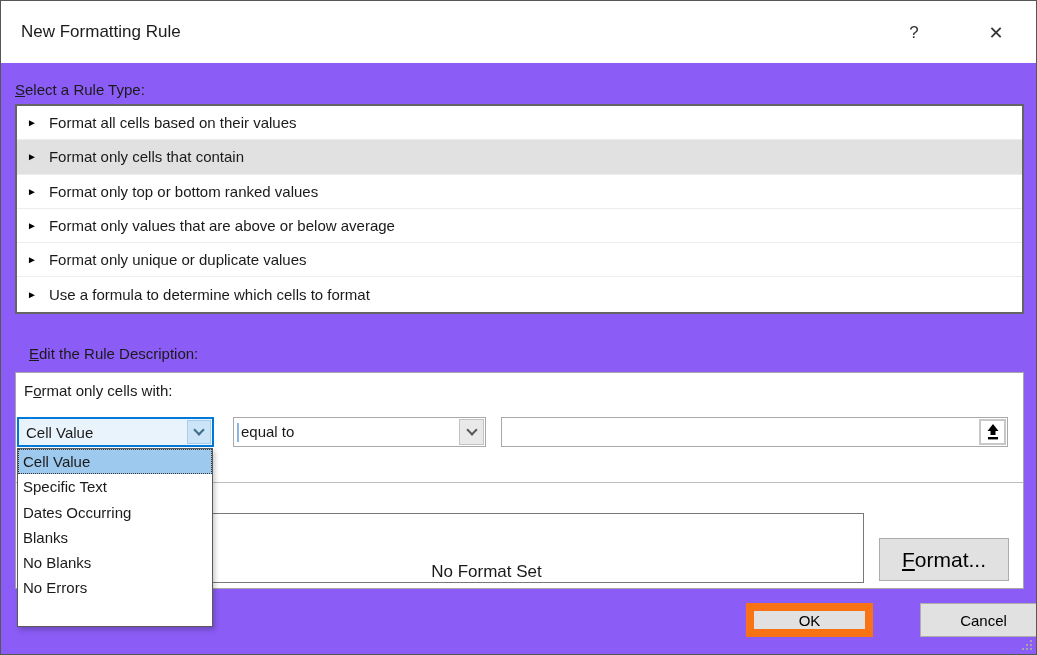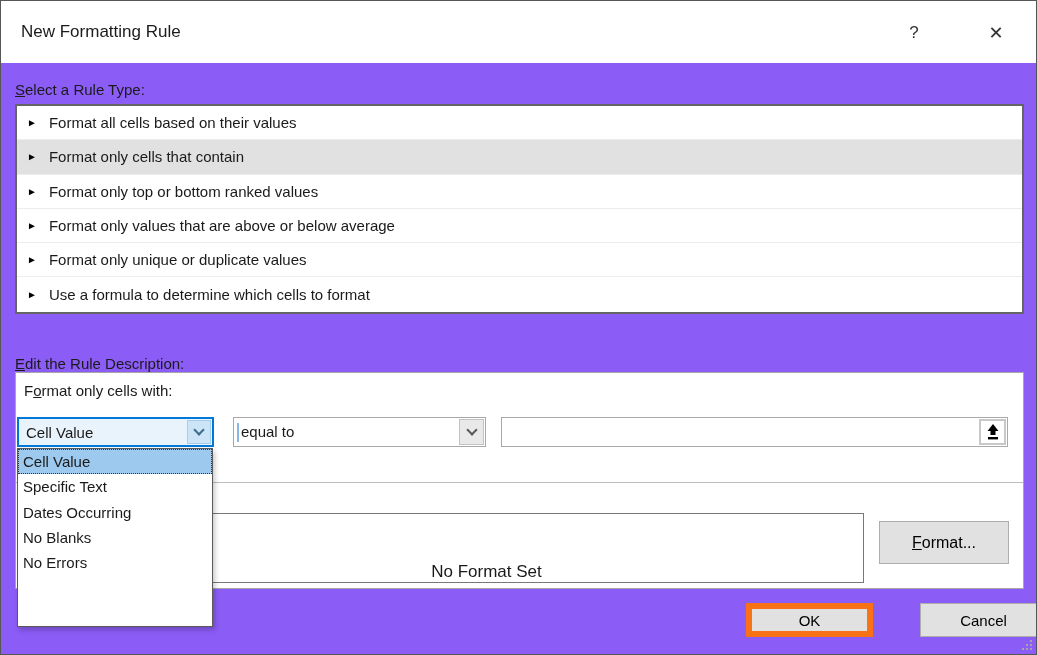--- a/index.html
+++ b/index.html
@@ -55,36 +55,36 @@
                  border:1px solid #a9a9a9; background:#fff; padding:0 30px 0 6px;
                  font-size:15px; font-family:"Liberation Sans",sans-serif; }
   .collapse-btn { position:absolute; left:963px; top:46px; width:27px; height:26px;
                   background:#fff; border:2px solid #c8c8c8; display:flex;
                   align-items:center; justify-content:center; cursor:default; }
 
   
   .preview-box { position:absolute; left:93px; top:140px; width:755px; height:70px;
                  background:#fff; border:1px solid #787878; display:flex;
                  align-items:flex-end; justify-content:center; font-size:17px; }
-  .format-btn { position:absolute; left:863px; top:148px; width:130px; height:43px;
-                background:#e1e1e1; border:1px solid #adadad; font-size:16px;
+  .format-btn { position:absolute; left:863px; top:165px; width:130px; height:43px;
+                background:#e1e1e1; border:1px solid #adadad; font-size:21px;
                 font-family:"Liberation Sans",sans-serif; cursor:default; }
 
   
   .dropdown { position:absolute; left:16px; top:447px; width:196px; height:179px;
               background:#fff; border:1px solid #5a5a5a; z-index:20;
               box-shadow:2px 3px 5px rgba(0,0,0,0.22); }
   .dd-item { height:25.3px; line-height:25.3px; padding-left:5px; font-size:15px;
              white-space:nowrap; background:#fff; }
   .dd-item.hl { background:#9dc9ee; outline:1px dotted #333; outline-offset:-1px; }
 
   
   .btn { position:absolute; top:602px; width:127px; height:34px; background:#e1e1e1;
          font-size:15px; font-family:"Liberation Sans",sans-serif; cursor:default; }
-  .ok { left:745px; border:6px solid #f97316; }
+  .ok { left:745px; border:8px solid #f97316; }
   .cancel { left:890px; border:1px solid #adadad;margin-left:29px; }
 
   .grip { position:absolute; right:3px; bottom:3px; }
 </style>
 </head>
 <body>
 
 <div class="dialog">
 
   <div class="titlebar">
@@ -115,21 +115,21 @@
     <div class="lb-row">
       <span class="bullet">►</span>
       <span>Format only unique or duplicate values</span>
     </div>
     <div class="lb-row">
       <span class="bullet">►</span>
       <span>Use a formula to determine which cells to format</span>
     </div>
   </div>
 
-  <div class="sec-label" style="left:14px; top:344px;margin-top:10px;"><span class="ak">E</span><span>dit the Rule Description:</span></div>
+  <div class="sec-label" style="left:28px; top:344px;"><span class="ak">E</span><span>dit the Rule Description:</span></div>
 
   <div class="groupbox">
     <div class="cond-label"><span>F</span><span class="ak">o</span><span>rmat only cells with:</span></div>
 
     <div class="combo combo-type">
       <span class="val">Cell Value</span>
       <span class="combo-btn">
           <span class="chev"></span>
         </span>
     </div>
@@ -155,20 +155,21 @@
     <div class="preview-box">
       <span>No Format Set</span>
     </div>
     <button class="format-btn"><span class="ak">F</span><span>ormat...</span></button>
   </div>
 
   <div class="dropdown">
     <div class="dd-item hl">Cell Value</div>
     <div class="dd-item">Specific Text</div>
     <div class="dd-item">Dates Occurring</div>
+    <div class="dd-item">Blanks</div>
     <div class="dd-item">No Blanks</div>
     <div class="dd-item">No Errors</div>
   </div>
 
   <button class="btn ok">OK</button>
   <button class="btn cancel">Cancel</button>
 
   <svg class="grip" width="11" height="11" viewBox="0 0 11 11">
     <g fill="#a6a6a6">
       <rect x="8" y="0" width="2" height="2"></rect>

